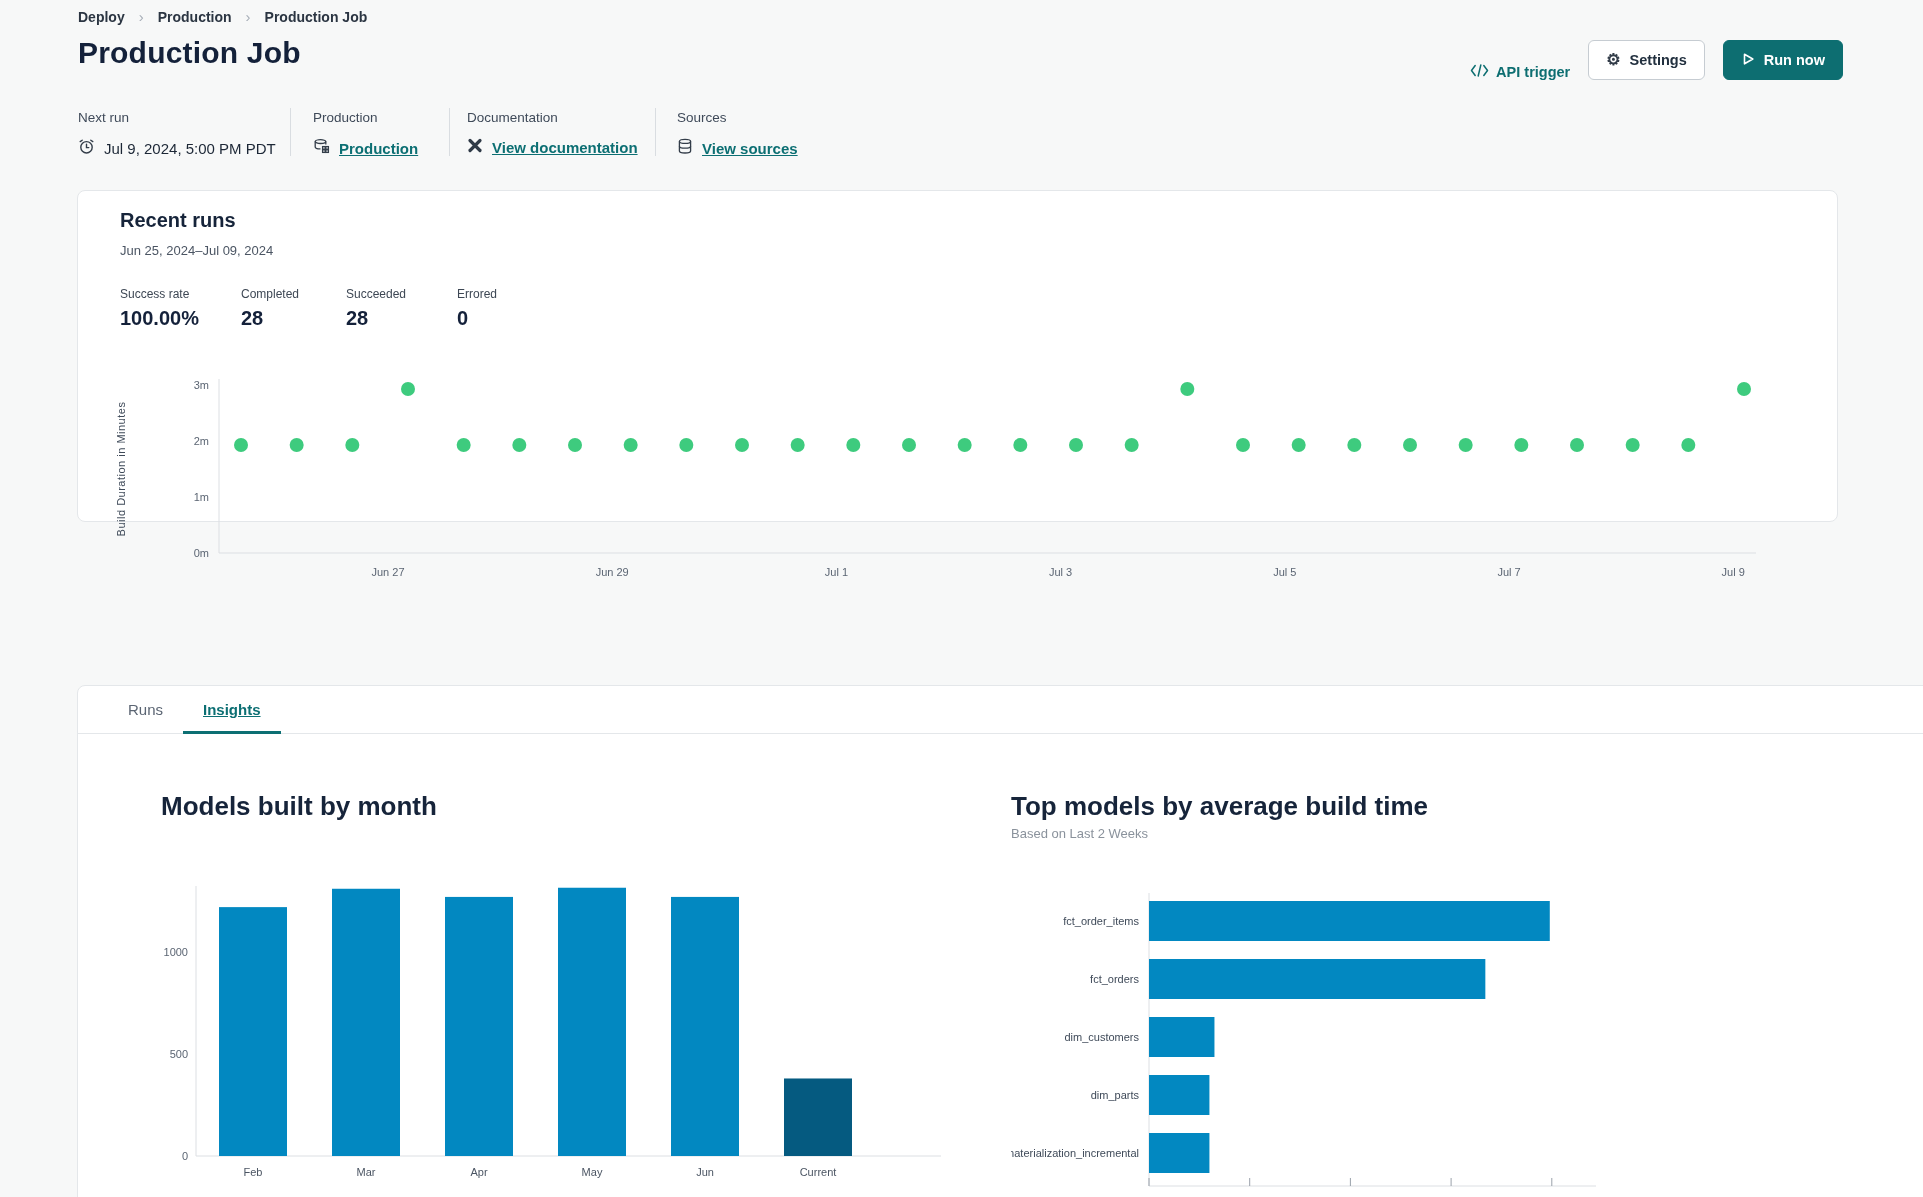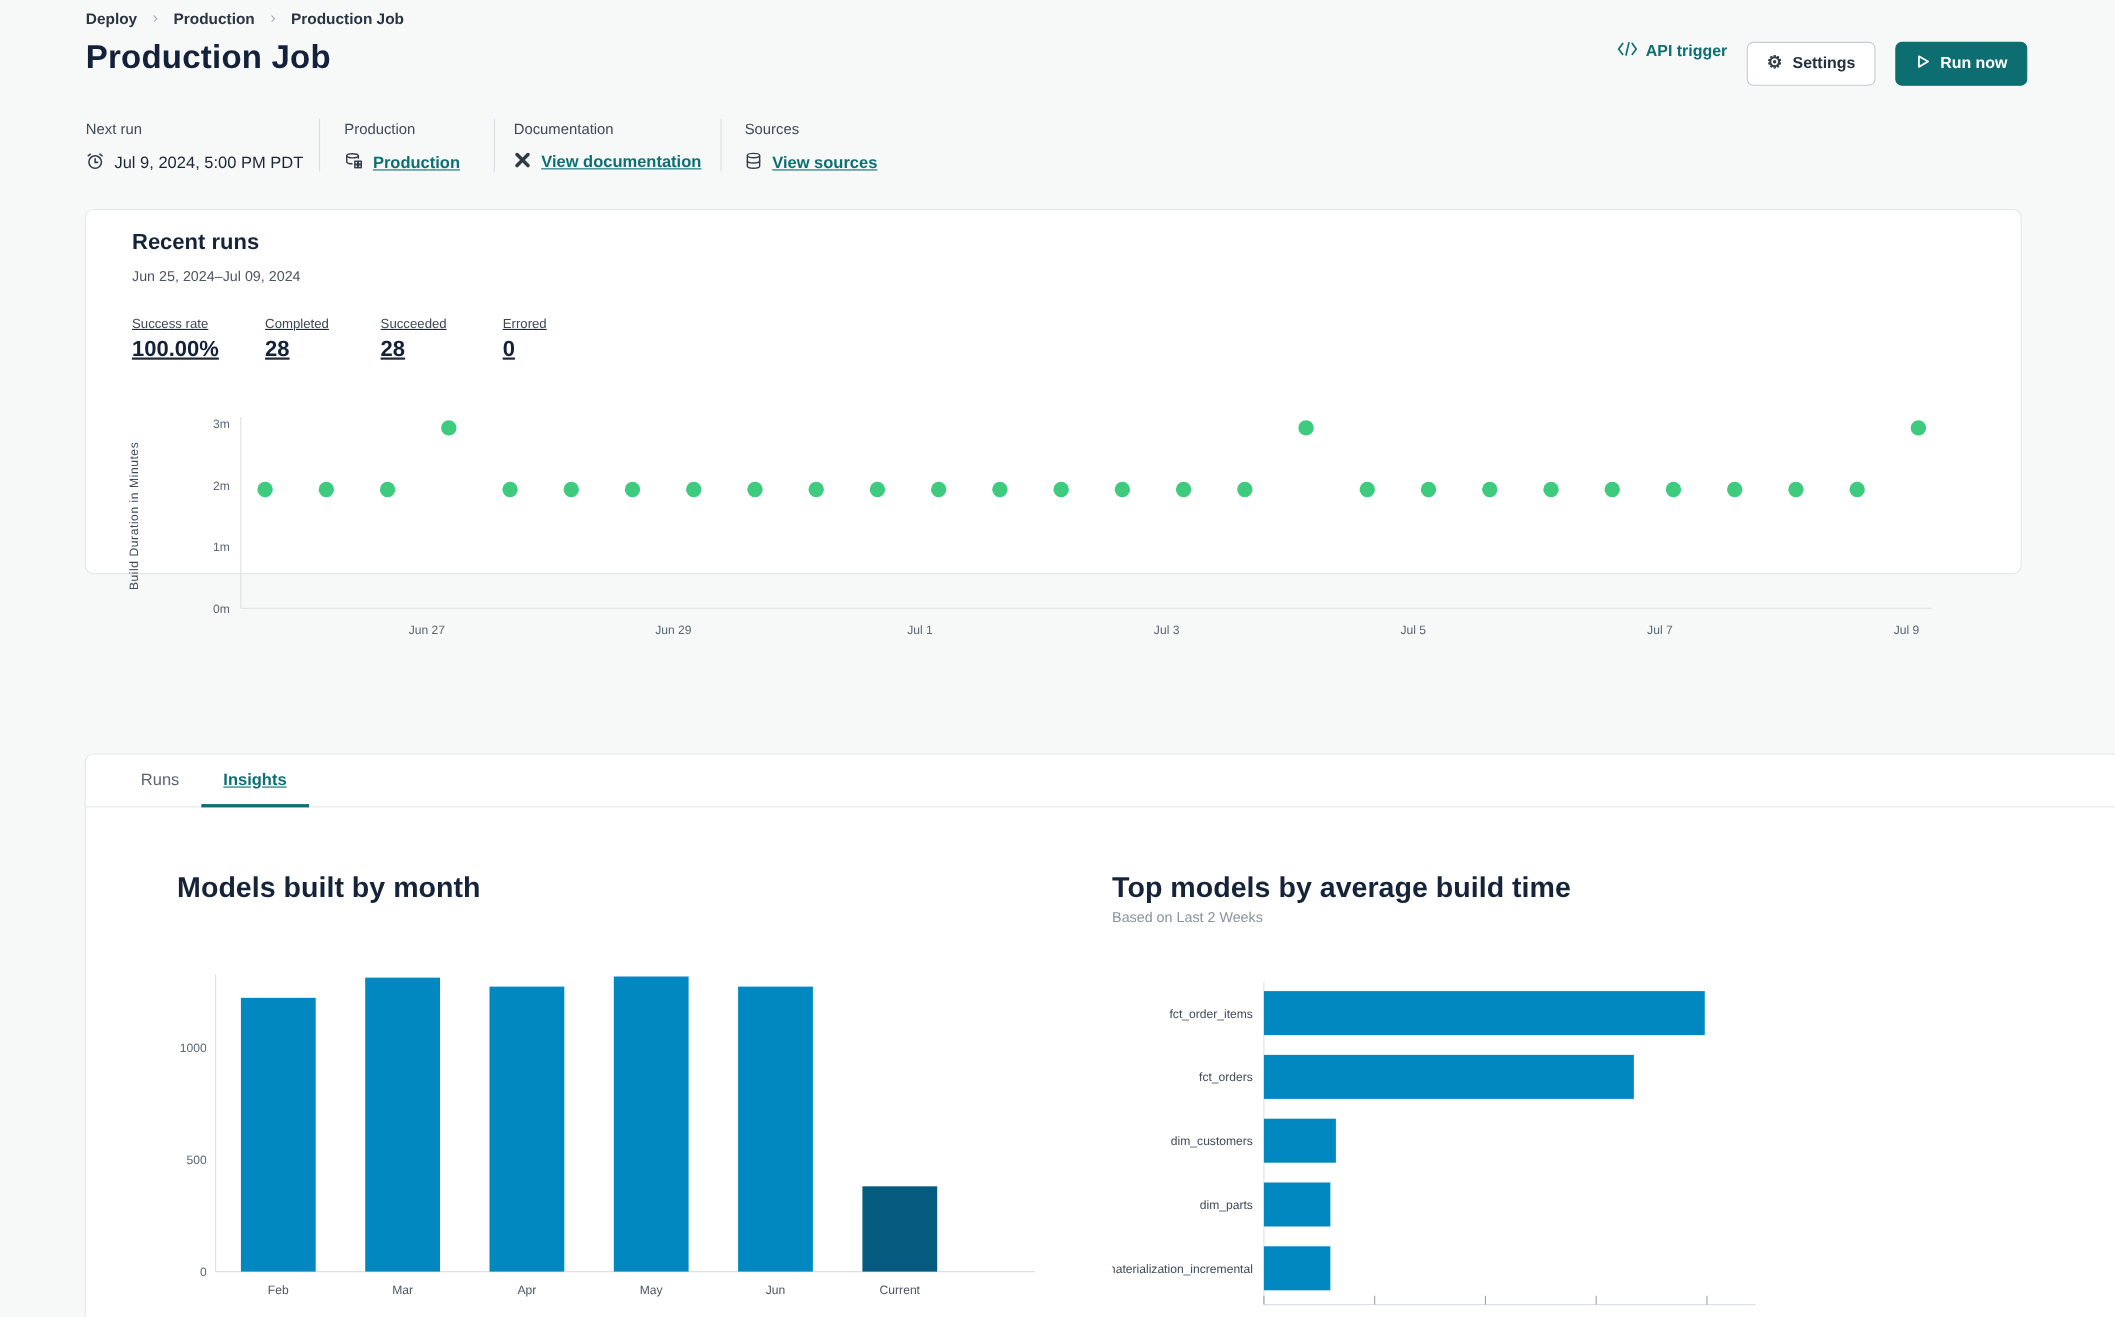--- a/index.html
+++ b/index.html
@@ -4,21 +4,21 @@
 <style>
   * { margin:0; padding:0; box-sizing:border-box; }
   html,body { width:1923px; height:1197px; background:#f7f8f8; font-family:"Liberation Sans", sans-serif; color:#1f2937; overflow:hidden; position:relative; }
 
   
   .breadcrumb { position:absolute; left:78px; top:8px; display:flex; align-items:flex-end; gap:14px; font-size:14px; font-weight:700; color:#2b3542; }
   .breadcrumb a { color:#2b3542; text-decoration:none; cursor:pointer; }
   .crumb-sep { color:#a7aeb8; font-weight:400; font-size:15px; }
   .page-title { position:absolute; left:78px; top:36px; font-size:30px; font-weight:700; color:#14213a; letter-spacing:.2px; }
 
-  .header-actions { position:absolute; right:80px; top:38px; display:flex; align-items:flex-start; gap:18px; height:42px; }
+  .header-actions { position:absolute; right:80px; top:38px; display:flex; align-items:flex-end; gap:18px; height:42px; }
   .api-trigger { display:flex; align-items:center; gap:7px; color:#0d6e71; font-size:14.5px; font-weight:600; cursor:pointer; }
   .btn { display:flex; align-items:center; gap:9px; height:40px; padding:0 17px; border-radius:6px; font-size:14.5px; font-weight:600; cursor:pointer; }
   .btn-secondary { background:#ffffff; border:1px solid #c6ccd2; color:#22303f; }
   .btn-primary { background:#0d6e71; border:1px solid #0d6e71; color:#ffffff; }
   .gear-glyph { font-size:16px; line-height:1; color:#333d49; }
 
   
   .info-row { position:absolute; left:0; top:0; }
   .info-col { position:absolute; top:110px; }
   .info-label { font-size:13.5px; color:#3f4a59; margin-bottom:13px; }
@@ -27,21 +27,21 @@
   .teal-link { color:#0c6f73; font-weight:600; text-decoration:underline; cursor:pointer; }
 
   
   .card { position:absolute; background:#ffffff; border:1px solid #e4e7ea; border-radius:8px; }
   #card-recent { left:77px; top:190px; width:1761px; height:332px; }
   #card-tabs   { left:77px; top:685px; width:1904px; height:536px; }
 
   .card-title { position:absolute; font-size:20px; font-weight:700; color:#16243a; }
   .date-range { position:absolute; left:42px; top:52px; font-size:13px; color:#4b5563; }
 
-  .stat { position:absolute; top:96px;text-decoration:underline; }
+  .stat { position:absolute; top:96px; }
   .stat-label { font-size:12px; color:#3d4754; margin-bottom:6px; }
   .stat-value { font-size:20px; font-weight:700; color:#14213a; }
 
   
   .tabbar { position:absolute; left:0; top:0; width:100%; height:48px; border-bottom:1px solid #e4e7ea; display:flex; align-items:stretch; padding-left:30px; }
   .tab { display:flex; align-items:center; padding:0 20px; font-size:15px; color:#5b6573; cursor:pointer; position:relative; }
   .tab.active { color:#0c6f73; font-weight:700;text-decoration:underline; }
   .tab.active::after { content:""; position:absolute; left:0; right:0; bottom:-1px; height:3px; background:#0c6f73; }
 
   .chart-title { position:absolute; font-size:26px; font-weight:700; color:#16243a; }

